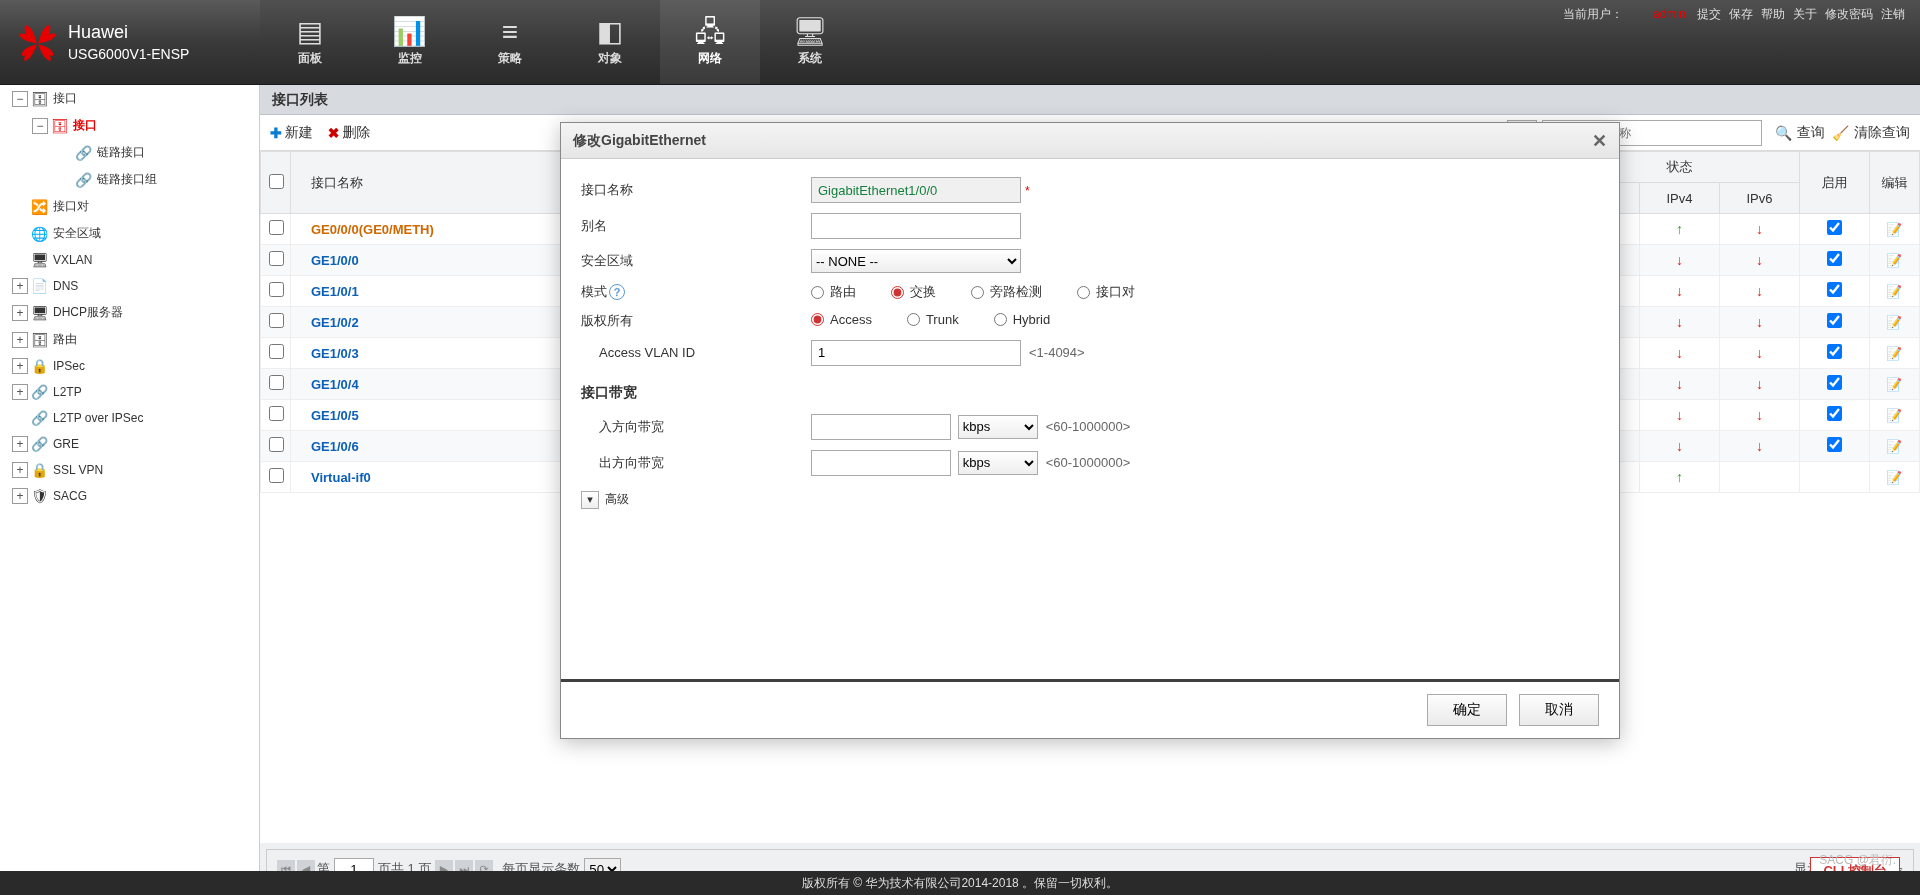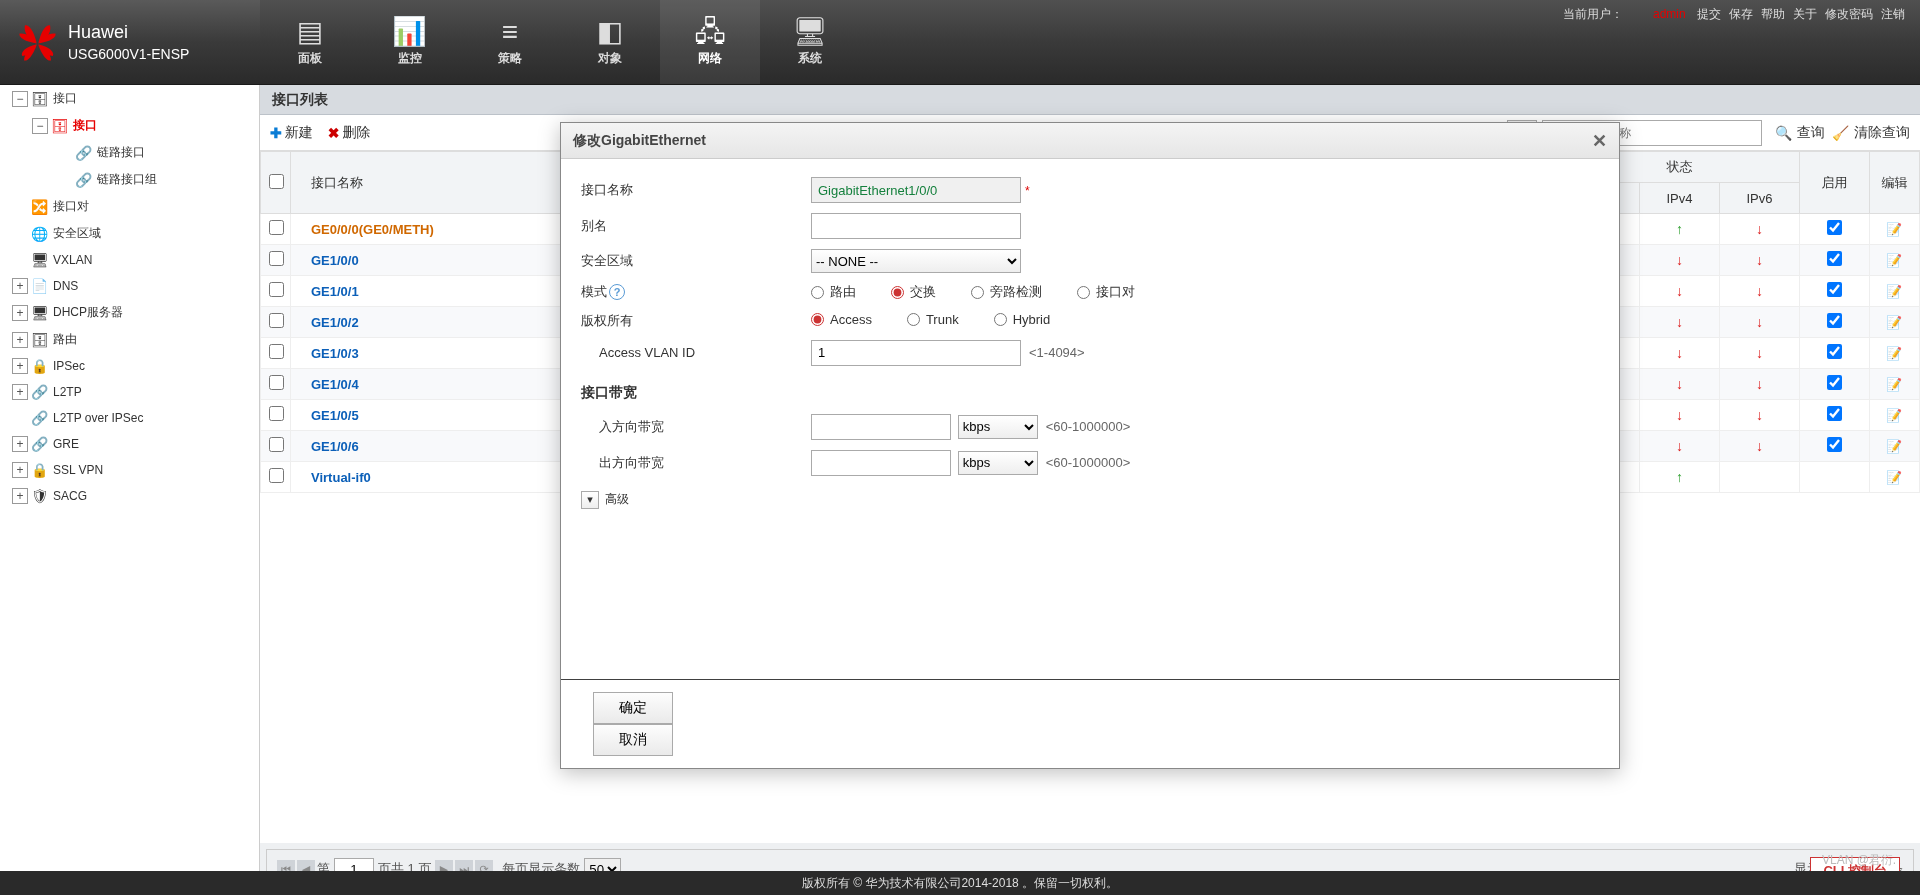--- a/index.html
+++ b/index.html
@@ -73,21 +73,21 @@
 .form-ctrl input[disabled] { background: #f0f0f0; color: #15803d; }
 .form-ctrl select { width: 210px; height: 24px; border: 1px solid #aaa; font-size: 13px; background: linear-gradient(#fff,#eee); }
 .form-ctrl select.small { width: 80px; }
 .req { color: #d00; margin-left: 4px; }
 .hint { color: #666; margin-left: 8px; font-size: 13px; }
 .radio-group label { margin-right: 35px; font-size: 13px; display:inline-flex; align-items:center;}
 .radio-group input { margin-right: 6px; accent-color:#c33; }
 .section-title { font-size: 14px; font-weight: bold; margin: 18px 0 12px 0; }
 .expand-row { display:flex; align-items:center; margin-top:15px;}
 .expand-row .exp { width:18px; height:18px; border:1px solid #aaa; background:linear-gradient(#fff,#eee); display:inline-flex; align-items:center; justify-content:center; margin-right:6px; font-size:11px; cursor:pointer;}
-.modal-footer { border-top: 1px solid #404040; padding: 12px 20px; display: flex; justify-content: flex-end; flex-direction: column; }
+.modal-footer { border-top: 3px solid #404040; padding: 12px 20px; display: flex; justify-content: flex-end; }
 .modal-footer button { width: 80px; height: 32px; margin-left: 12px; border: 1px solid #aaa; background: linear-gradient(#fdfdfd,#eaeaea); cursor: pointer; font-size: 14px; }
 .help-icon { display:inline-flex; width:16px; height:16px; border:1px solid #5a9bd5; border-radius:50%; color:#5a9bd5; align-items:center; justify-content:center; font-size:11px; font-weight:bold; margin-left:2px;}
 </style>
 </head>
 <body>
 
 <div class="topbar">
   <div class="logo">
     <div class="logo-img">
       <svg viewBox="0 0 100 100">
@@ -408,14 +408,14 @@
         <span>高级</span>
       </div>
     </div>
     <div class="modal-footer">
       <button>确定</button>
       <button>取消</button>
     </div>
   </div>
 </div>
 
-<div class="watermark">VLAN @君衍.⠀</div>
+<div class="watermark">SACG @君衍.⠀</div>
 <div class="footer">版权所有 © 华为技术有限公司2014-2018 。保留一切权利。</div>
 
 </body></html>

